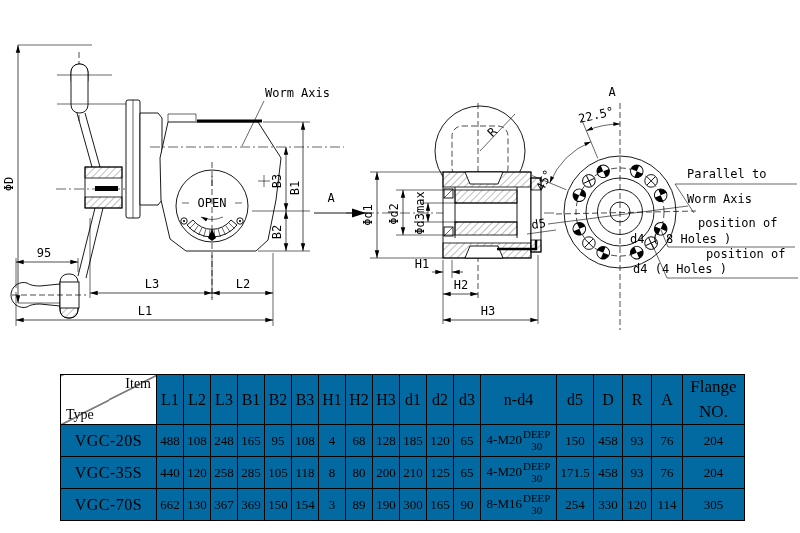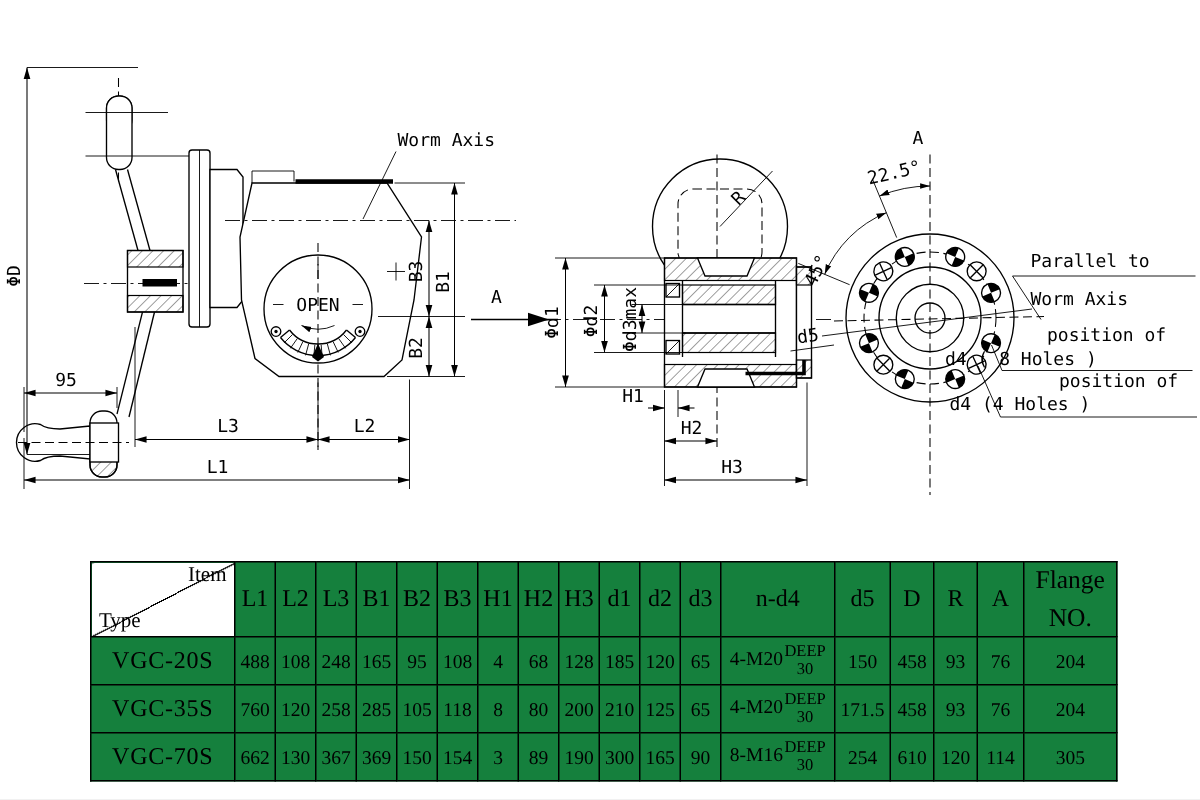--- a/index.html
+++ b/index.html
@@ -11,21 +11,21 @@
   .thk{stroke:#000;stroke-width:3;fill:none}
   .thin{stroke:#000;stroke-width:.6;fill:none}
   .cl{stroke:#000;stroke-width:.6;fill:none;stroke-dasharray:10 3 2 3}
   .dash{stroke:#000;stroke-width:.7;fill:none;stroke-dasharray:6 3}
   .dim{stroke:#000;stroke-width:.7;fill:none;marker-start:url(#arrS);marker-end:url(#arrE)}
   .de{stroke:#000;stroke-width:.7;fill:none;marker-end:url(#arrE)}
   .hf{fill:url(#hatch);stroke:#000;stroke-width:.8}
   .caption{position:absolute;left:86px;top:344px;font-size:14px;color:#000;
            font-family:"DejaVu Sans Mono",monospace;white-space:pre;}
   table.dims{position:absolute;left:60px;top:374px;border-collapse:collapse;width:684px;
-             table-layout:fixed;font-family:"Liberation Serif",serif;color:#000;background:#15803d;}
+             table-layout:fixed;font-family:"Liberation Serif",serif;color:#000;background:#0369a1;}
   table.dims th,table.dims td{border:1px solid #000;text-align:center;vertical-align:middle;
              padding:0;font-weight:normal;overflow:hidden;}
   table.dims tr.hdr{height:40px;}
   table.dims tr.data{height:32px;}
   th.colh{font-size:16px;}
   td.val{font-size:13px;margin-left:45px;}
   td.typec{font-size:16px;letter-spacing:.5px;}
   th.corner{position:relative;
      background:linear-gradient(to bottom right,#fff 49.5%,#000 49.5%,#000 50.5%,#fff 50.5%);}
   th.corner .item{position:absolute;top:1px;right:5px;font-size:14px;}
@@ -421,21 +421,21 @@
     </td>
     <td class="val">150</td>
     <td class="val">458</td>
     <td class="val">93</td>
     <td class="val">76</td>
     <td class="val">204</td>
   </tr>
 
   <tr class="data">
     <td class="typec">VGC-35S</td>
-    <td class="val">760</td>
+    <td class="val">440</td>
     <td class="val">120</td>
     <td class="val">258</td>
     <td class="val">285</td>
     <td class="val">105</td>
     <td class="val">118</td>
     <td class="val">8</td>
     <td class="val">80</td>
     <td class="val">200</td>
     <td class="val">210</td>
     <td class="val">125</td>
@@ -467,21 +467,21 @@
     <td class="val">300</td>
     <td class="val">165</td>
     <td class="val">90</td>
     <td class="nd4c">
       <span>8-M16</span><span class="deepstack">
               <span>DEEP</span>
               <span>30</span>
             </span>
     </td>
     <td class="val">254</td>
-    <td class="val">610</td>
+    <td class="val">330</td>
     <td class="val">120</td>
     <td class="val">114</td>
     <td class="val">305</td>
   </tr>
 </tbody>
     </table>
 
 </div>
 
 </body></html>

